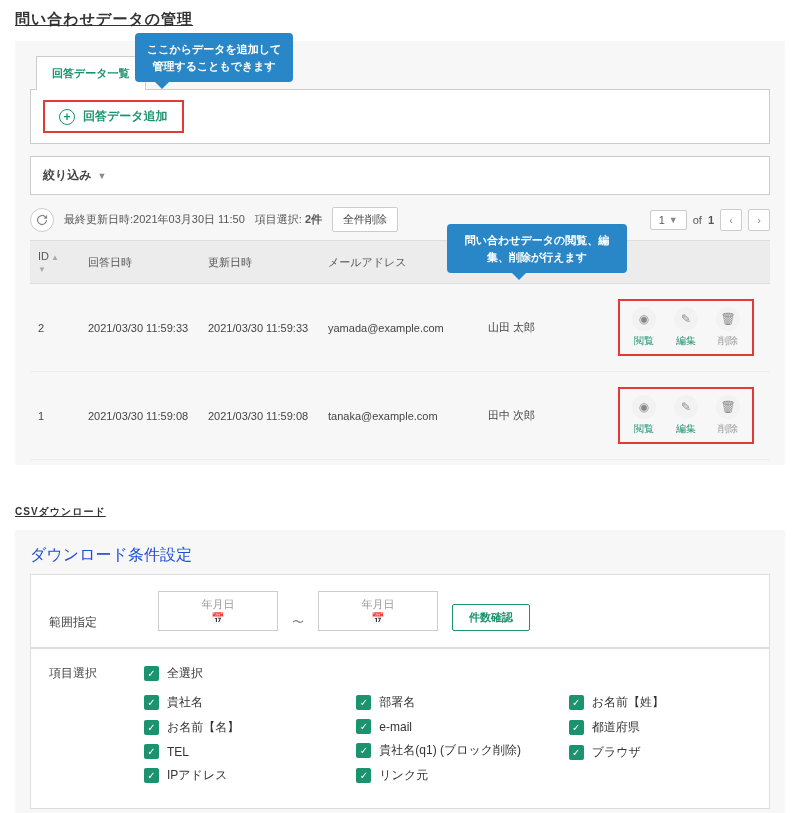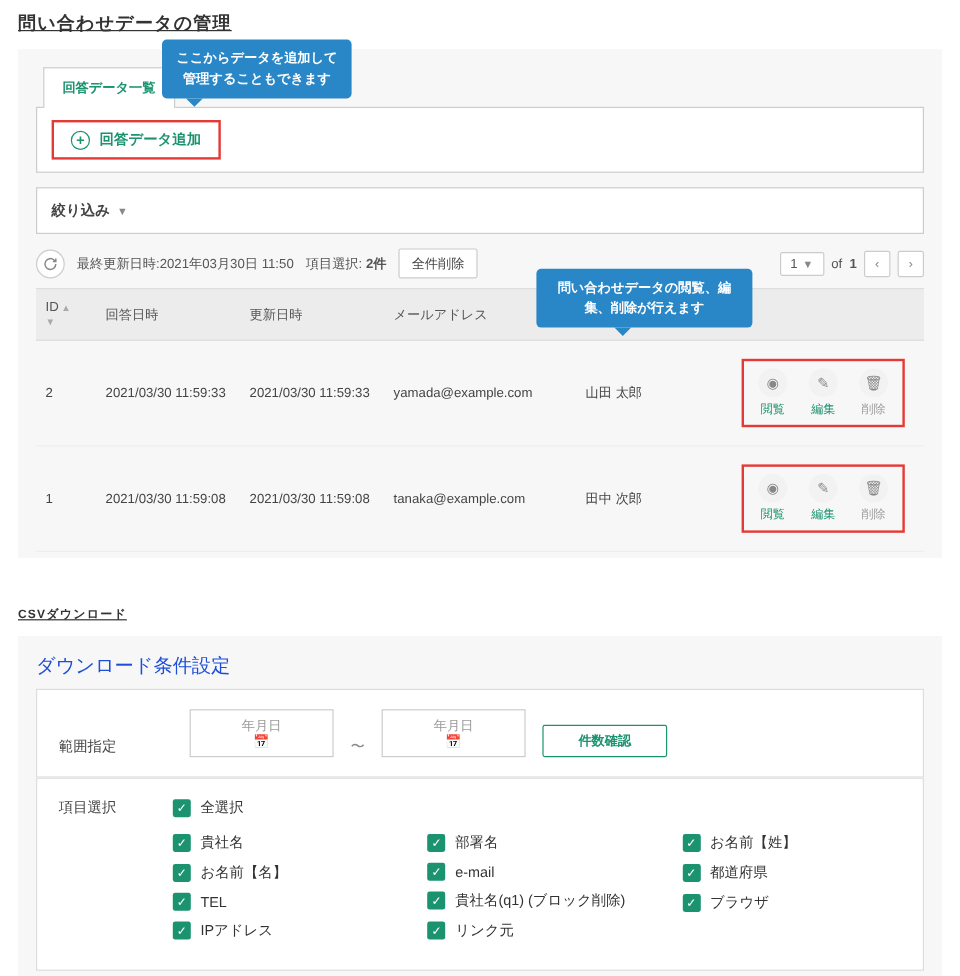--- a/index.html
+++ b/index.html
@@ -47,21 +47,21 @@
 
 .section2 { margin-top: 40px; }
 .section2 h2 { font-size: 10px; font-weight: bold; margin-bottom: 11px; letter-spacing: 1px; text-decoration: underline; }
 .gray { background: #f7f7f7; padding: 15px 15px 20px; position: relative; }
 .subh { font-size: 16px; color: #1d4ed8; margin-bottom: 8px; font-weight:normal; }
 
 .condbox { background: #fff; border: 1px solid #ddd; padding: 16px 18px; display: flex; align-items: flex-end; gap: 14px; }
 .lbl { width: 95px; font-size: 12px; color: #444; }
 .dateinput { border: 1px solid #ccc; padding: 5px 8px; width: 120px; font-size: 11px; color: #999; display:flex; justify-content:space-between; align-items:center; background:#fff;flex-direction:column; }
 .tilde { color: #888; }
-.greenlinebtn { border: 1px solid #1c936f; color: #1c936f; padding: 5px 29px; font-size: 11px; background: #fff; border-radius:2px; font-weight:bold; }
+.greenlinebtn { border: 1px solid #1c936f; color: #1c936f; padding: 5px 16px; font-size: 11px; background: #fff; border-radius:2px; font-weight:bold; }
 
 .itembox { background: #fff; border: 1px solid #ddd; }
 .itemrow { padding: 16px 18px; border-bottom: 1px solid #eee; display:flex; }
 .itemrow:last-child { border-bottom:none; }
 .itemcol { flex:1; }
 .chkline { display:flex; align-items:center; gap:8px; margin-bottom:8px; font-size:12px; }
 .chk { width:15px; height:15px; background:#1c936f; border-radius:2px; display:inline-flex; align-items:center; justify-content:center; color:#fff; font-size:10px; }
 .cols3 { display:flex; gap:30px; }
 .col3 { flex:1; }
 </style>

